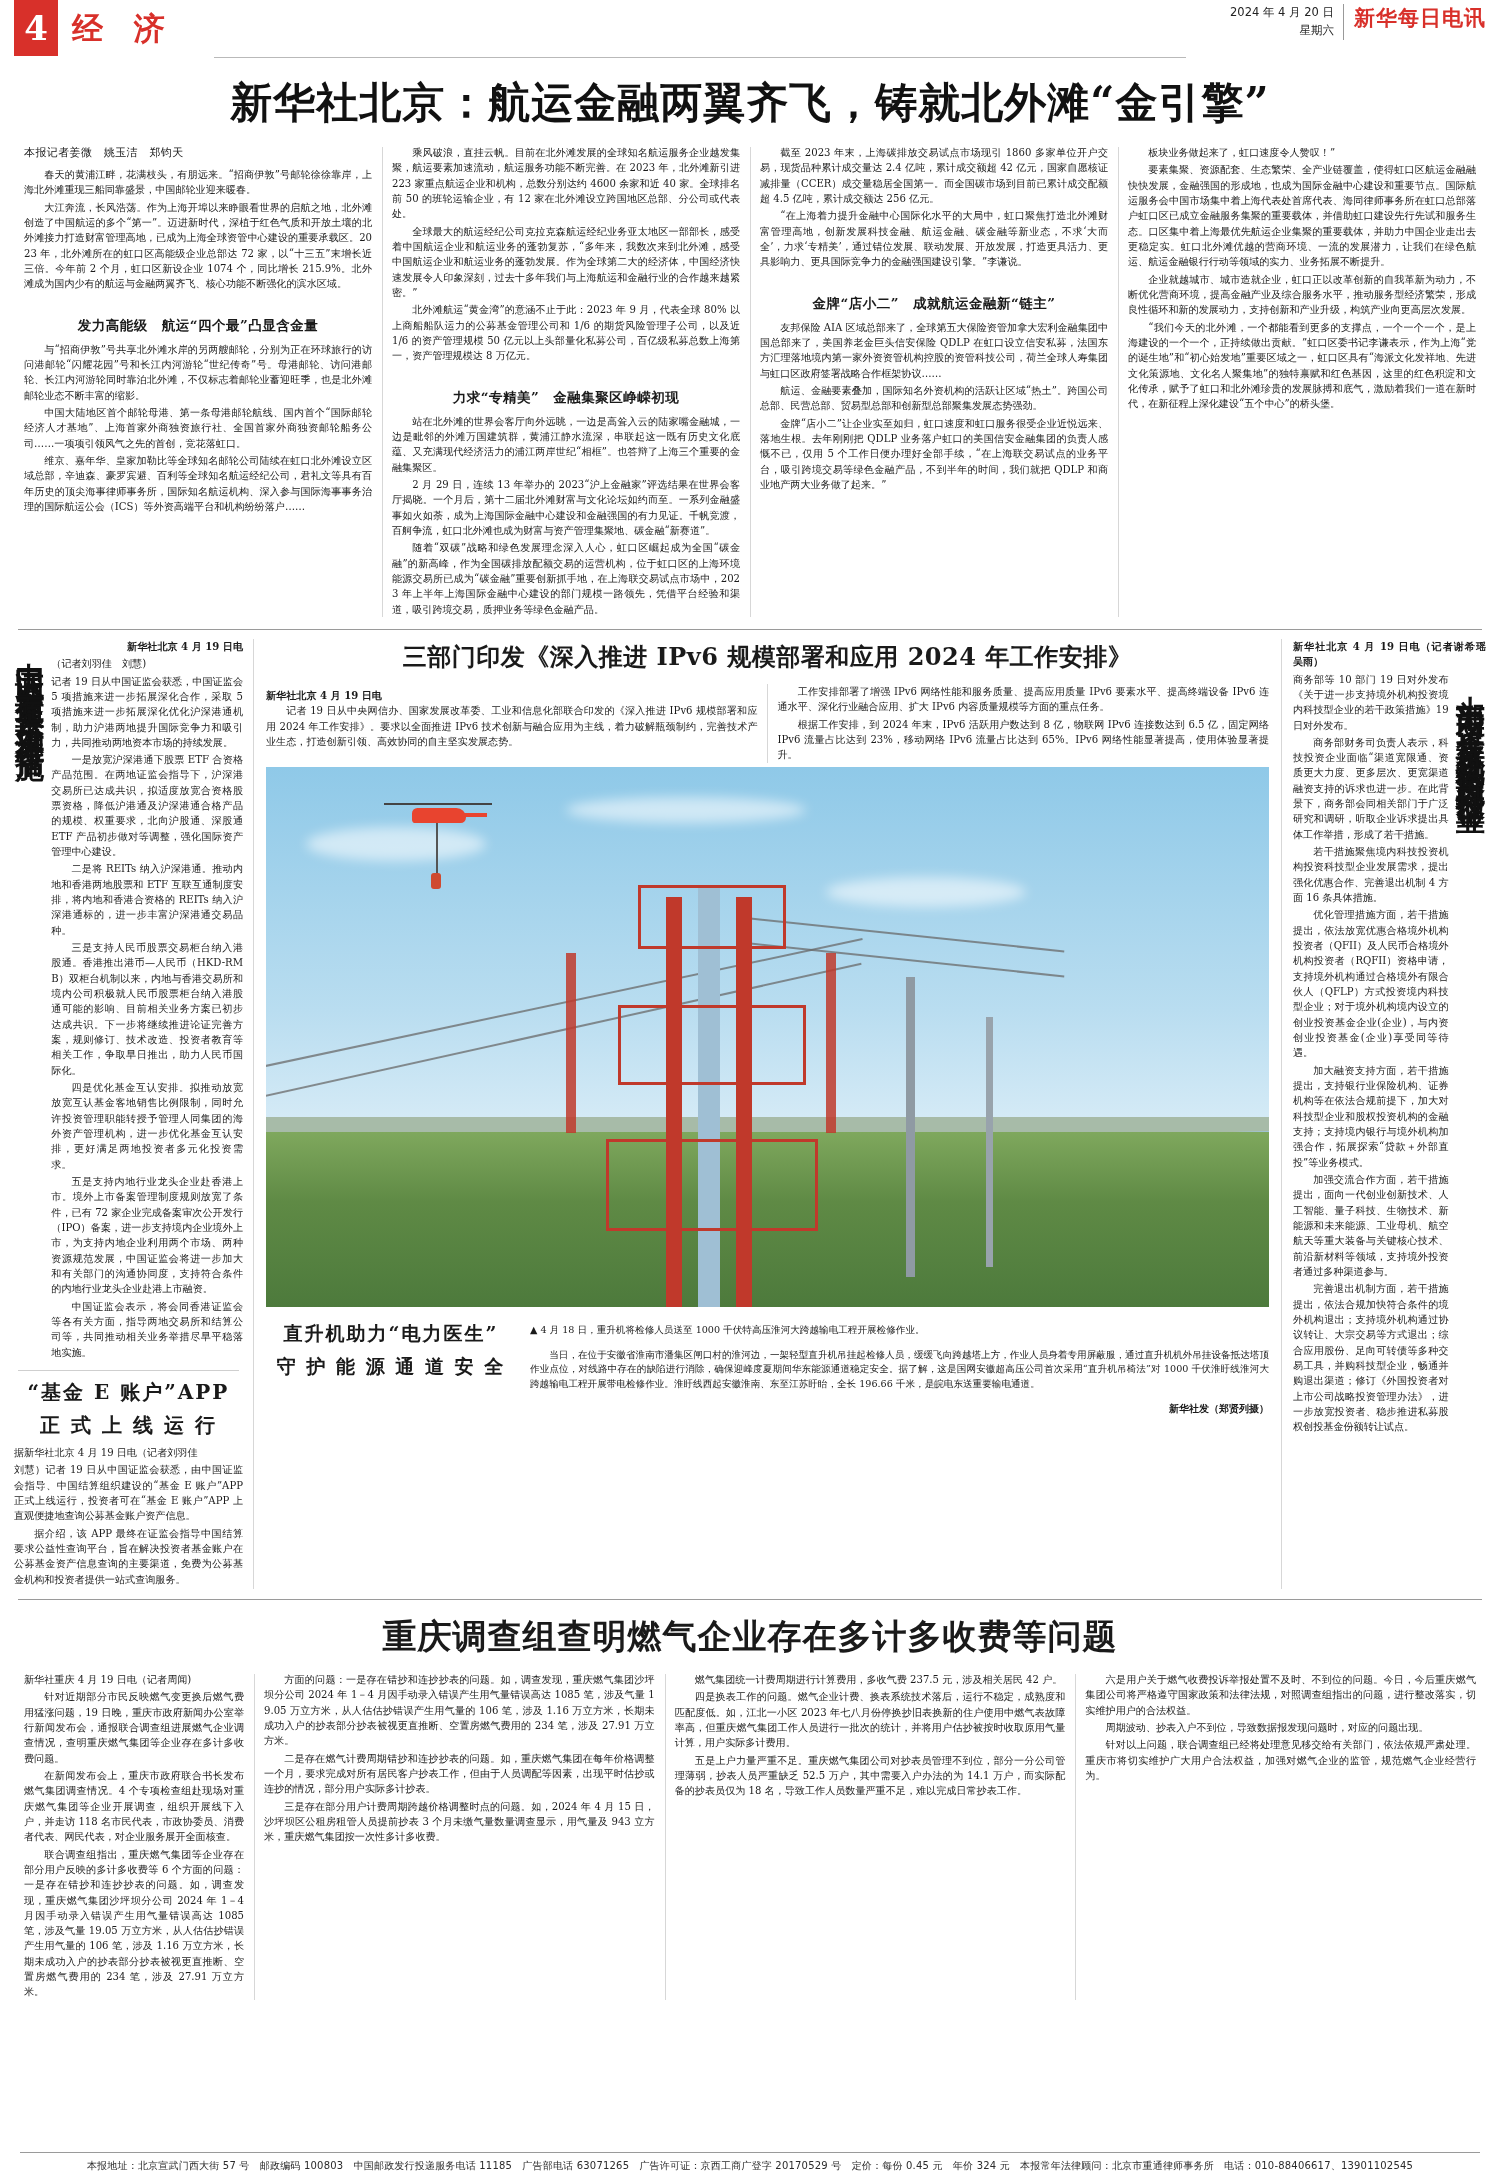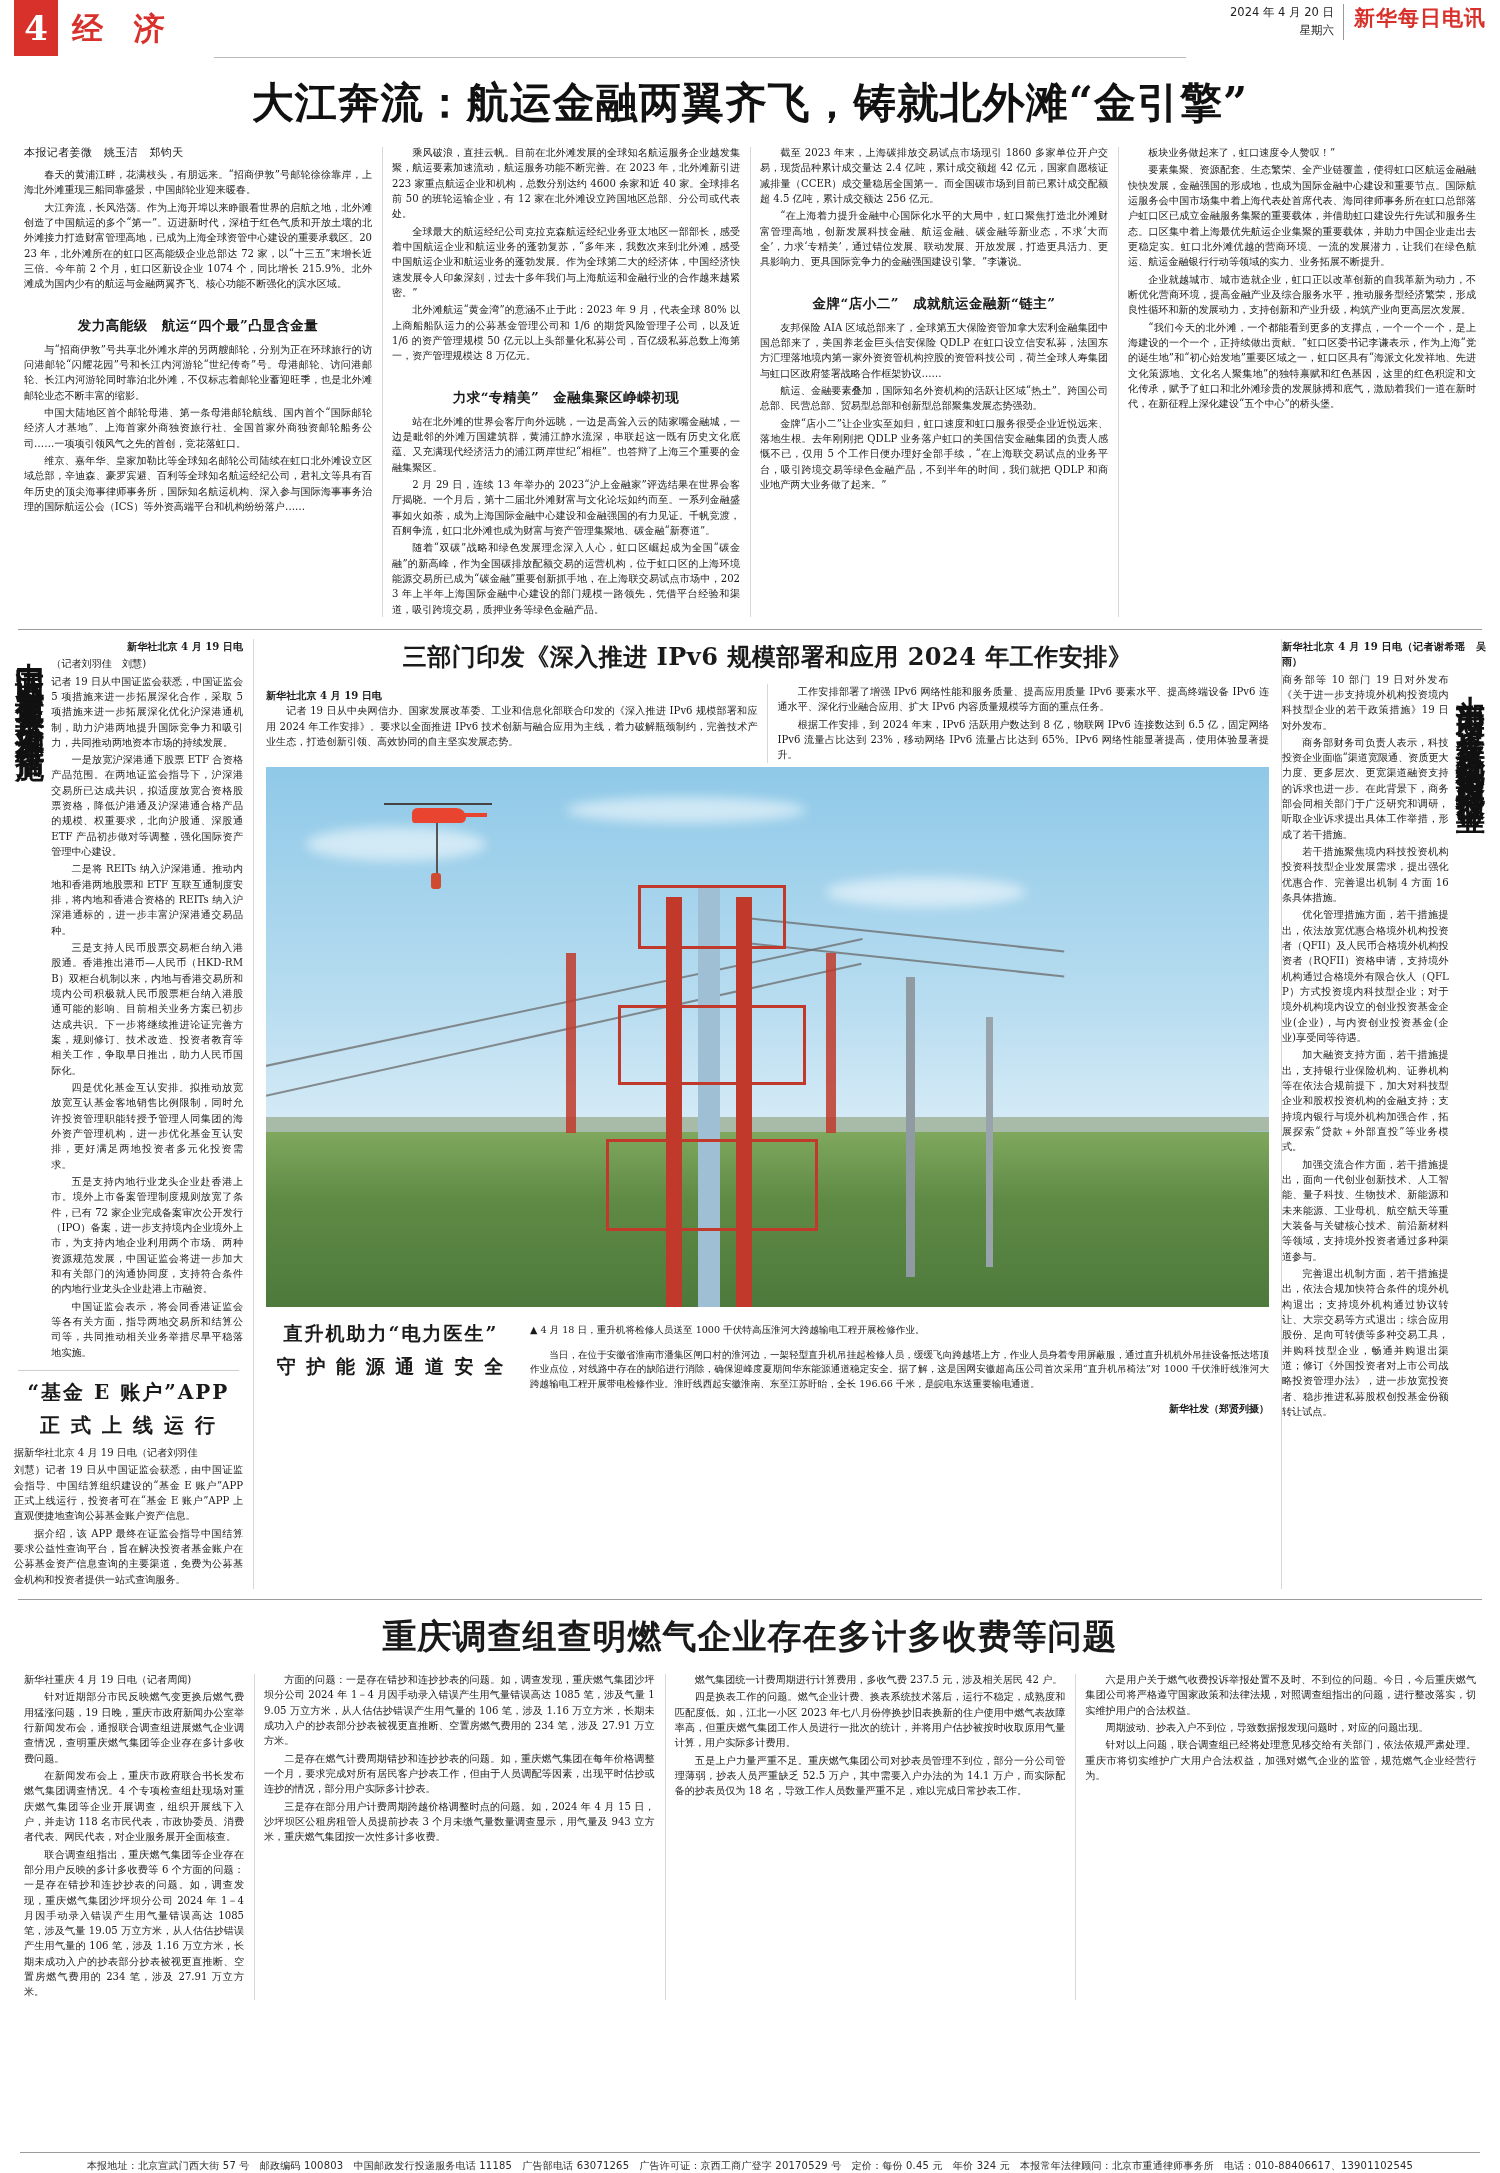--- a/index.html
+++ b/index.html
@@ -58,21 +58,21 @@
   }
 
   
   .hr-strong { height:1px; background:#9a9a9a; margin:10px 4px 9px 4px; }
   .hr-thin { height:1px; background:#cfcfcf; margin:8px 4px; }
 
   
   .mid-zone { display:flex; }
   .mid-left { width:240px; box-sizing:border-box; padding-right:10px; border-right:1px solid #d7d7d7; }
   .mid-center { flex:1; box-sizing:border-box; padding:0 12px; }
-  .mid-right { width:205px; box-sizing:border-box; padding-left:0; border-left:1px solid #d7d7d7; }
+  .mid-right { width:205px; box-sizing:border-box; padding-left:11px; border-left:1px solid #d7d7d7; }
 
   
   .vert-wrap { display:flex; align-items:flex-start; }
   .vheadline {
     writing-mode:vertical-rl; text-orientation:upright;
     font-size:29px; font-weight:bold; letter-spacing:5px; line-height:1.08;
     font-family:"DejaVu Serif","Liberation Serif",serif;
     height:560px; margin-right:6px; color:#111;
   }
   .vert-text { flex:1; }
@@ -135,21 +135,21 @@
     <div class="masthead-rule"></div>
     <div class="masthead-right">
       <div class="date-block">
         <div>2024 年 4 月 20 日</div>
         <div>星期六</div>
       </div>
       <div class="brand">新华每日电讯</div>
     </div>
   </div>
 
-  <div class="main-headline">大江奔流：航运金融两翼齐飞，铸就北外滩“金引擎”</div>
+  <div class="main-headline">新华社北京：航运金融两翼齐飞，铸就北外滩“金引擎”</div>
 
   <div class="top-block">
 
     <div class="tcol">
       <div class="byline">本报记者姜微　姚玉洁　郑钧天</div>
       <p class="body">春天的黄浦江畔，花满枝头，有朋远来。“招商伊敦”号邮轮徐徐靠岸，上海北外滩重现三船同靠盛景，中国邮轮业迎来暖春。</p>
       <p class="body">大江奔流，长风浩荡。作为上海开埠以来睁眼看世界的启航之地，北外滩创造了中国航运的多个“第一”。迈进新时代，深植于红色气质和开放土壤的北外滩接力打造财富管理高地，已成为上海全球资管中心建设的重要承载区。2023 年，北外滩所在的虹口区高能级企业总部达 72 家，以“十三五”末增长近三倍。今年前 2 个月，虹口区新设企业 1074 个，同比增长 215.9%。北外滩成为国内少有的航运与金融两翼齐飞、核心功能不断强化的滨水区域。</p>
       <h4 class="subhead">发力高能级　航运“四个最”凸显含金量</h4>
       <p class="body">与“招商伊敦”号共享北外滩水岸的另两艘邮轮，分别为正在环球旅行的访问港邮轮“闪耀花园”号和长江内河游轮“世纪传奇”号。母港邮轮、访问港邮轮、长江内河游轮同时靠泊北外滩，不仅标志着邮轮业蓄迎旺季，也是北外滩邮轮业态不断丰富的缩影。</p>
       <p class="body">中国大陆地区首个邮轮母港、第一条母港邮轮航线、国内首个“国际邮轮经济人才基地”、上海首家外商独资旅行社、全国首家外商独资邮轮船务公司……一项项引领风气之先的首创，竞花落虹口。</p>

